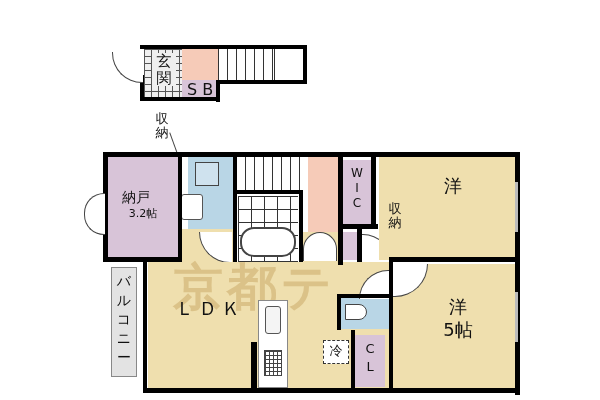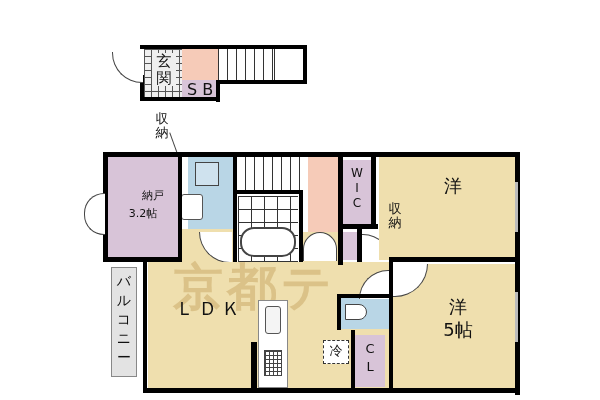--- a/index.html
+++ b/index.html
@@ -51,21 +51,21 @@
 
 <div class="door-arc" style="left:112px;top:52px;width:30px;height:30px;border-radius:0 0 0 30px;border-top:none;border-right:none;"></div>
 
 <div class="label" style="left:152px;top:112px;width:20px;font-size:13px;">収
 納</div>
 <div class="abs" style="left:173px;top:132px;width:1px;height:22px;background:#444;transform:rotate(-20deg);"></div>
 
 <div class="abs" style="left:103px;top:152px;width:417px;height:243px;">
 
   <div class="abs room-purple" style="left:5px;top:5px;width:70px;height:100px;"></div>
-  <div class="label" style="left:20px;top:38px;width:60px;font-size:11px;">納戸</div>
+  <div class="label" style="left:3px;top:38px;width:60px;font-size:14px;">納戸</div>
   <div class="label" style="left:8px;top:56px;width:64px;font-size:11px;">3.2帖</div>
 
   <div class="abs room-blue" style="left:85px;top:5px;width:45px;height:72px;"></div>
   <div class="abs" style="left:92px;top:10px;width:24px;height:24px;border:1px solid #444;background:#cfe2ee;"></div>
   <div class="abs" style="left:78px;top:42px;width:22px;height:26px;border:1px solid #555;background:#fff;border-radius:3px;"></div>
 
   <div class="abs room-tan" style="left:75px;top:77px;width:55px;height:33px;"></div>
   <div class="door-arc" style="left:96px;top:80px;width:32px;height:30px;border-radius:0 0 0 32px;border-top:none;border-right:none;"></div>
 
   <div class="abs stairs" style="left:133px;top:5px;width:72px;height:33px;"></div>

